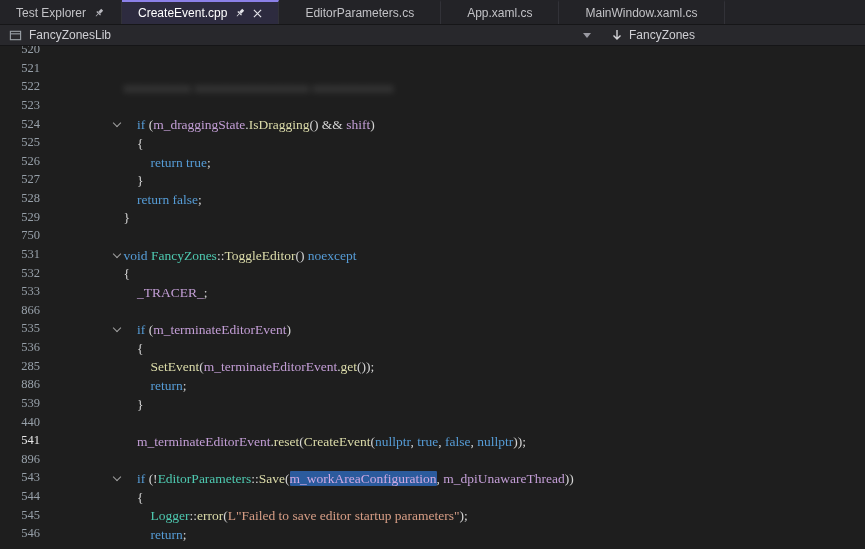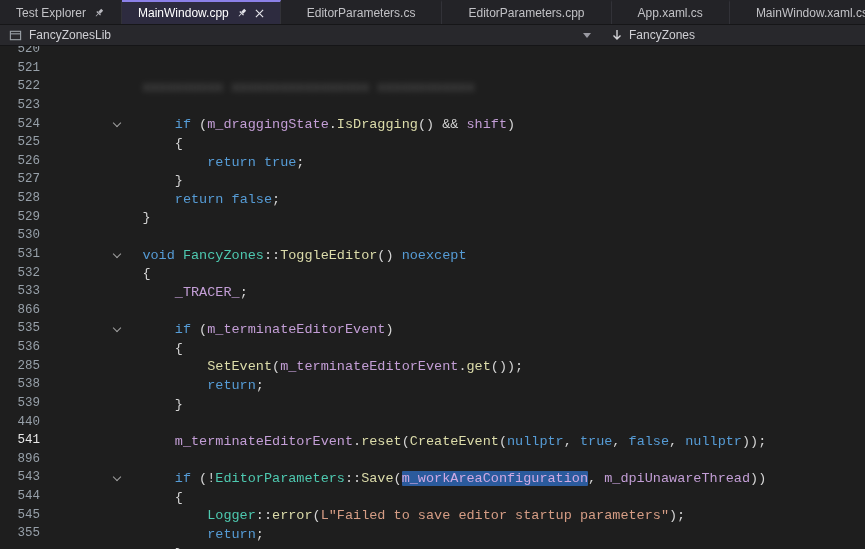--- a/index.html
+++ b/index.html
@@ -46,21 +46,21 @@
   .nav-dd { display: flex; align-items: center; gap: 7px; height: 100%; cursor: default; }
   .nav-project { width: 600px; padding: 0 9px; }
   .nav-project .dd-chevron { margin-left: auto; color: #9a9aa2; }
   .nav-scope { padding: 0 12px; }
   .nav-dd .icon { display: inline-flex; align-items: center; }
   .nav-dd .icon svg { display: block; }
 
   
   .editor {
     flex: 1; overflow: hidden; position: relative;
-    font-family: Liberation Mono, monospace;
+    font-family: Liberation Serif, serif;
     font-size: 13.5px;
     background: #1e1e1e;
   }
   .code-scroll { margin-top: -6px; }
   .code-line {
     display: flex; height: 18.63px; line-height: 18.63px;
     white-space: pre;
   }
   .ln {
     flex: 0 0 40px; text-align: right;
@@ -96,41 +96,38 @@
         <svg width="12" height="12" viewBox="0 0 16 16">
             <g transform="rotate(45 8 8)" fill="currentColor">
               <rect x="6.2" y="2" width="3.6" height="5.5"></rect>
               <rect x="4.5" y="7.8" width="7" height="1.6"></rect>
               <rect x="7.6" y="9.4" width="0.9" height="4.6"></rect>
             </g>
           </svg>
       </span>
     </div>
     <div class="tab active" style="border-top-color: rgb(139, 128, 232);">
-      <span>MainWindow.cpp</span>
+      <span>CreateEvent.cpp</span>
       <span class="icon">
         <svg width="12" height="12" viewBox="0 0 16 16">
             <g transform="rotate(45 8 8)" fill="currentColor">
               <rect x="6.2" y="2" width="3.6" height="5.5"></rect>
               <rect x="4.5" y="7.8" width="7" height="1.6"></rect>
               <rect x="7.6" y="9.4" width="0.9" height="4.6"></rect>
             </g>
           </svg>
       </span>
       <span class="icon">
         <svg width="9" height="9" viewBox="0 0 10 10">
             <path d="M1 1 L9 9 M9 1 L1 9" stroke="currentColor" stroke-width="1.3" fill="none"></path>
           </svg>
       </span>
     </div>
     <div class="tab doc">
       <span>EditorParameters.cs</span>
-    </div>
-    <div class="tab doc">
-      <span>EditorParameters.cpp</span>
     </div>
     <div class="tab doc">
       <span>App.xaml.cs</span>
     </div>
     <div class="tab doc">
       <span>MainWindow.xaml.cs</span>
     </div>
   </div>
 
   <div class="navbar">
@@ -163,33 +160,33 @@
         <div class="code-line"><span class="ln">520</span><span class="code-text"><span class="guide guide0" style="left: 0ch;"></span><span class="tok-p" style="color: rgb(212, 212, 212);">    </span><span class="tok-blur blurred" style="color: rgb(138, 138, 138);">xxxxxxxxxx xxxxxxxxxxxxxxxxx xxxxxxxxxxxx</span></span></div>
         <div class="code-line"><span class="ln">521</span><span class="code-text"><span class="guide guide0" style="left: 0ch;"></span><span class="guide" style="left: 4ch;"></span></span></div>
         <div class="code-line"><span class="ln">522</span><span class="code-text"><span class="guide guide0" style="left: 0ch;"></span><span class="guide" style="left: 4ch;"></span><span class="fold"></span><span class="tok-p" style="color: rgb(212, 212, 212);">        </span><span class="tok-k" style="color: rgb(86, 156, 214);">if</span><span class="tok-p" style="color: rgb(212, 212, 212);"> (</span><span class="tok-v" style="color: rgb(195, 158, 214);">m_draggingState</span><span class="tok-p" style="color: rgb(212, 212, 212);">.</span><span class="tok-f" style="color: rgb(220, 220, 170);">IsDragging</span><span class="tok-p" style="color: rgb(212, 212, 212);">() &amp;&amp; </span><span class="tok-v" style="color: rgb(195, 158, 214);">shift</span><span class="tok-p" style="color: rgb(212, 212, 212);">)</span></span></div>
         <div class="code-line"><span class="ln">523</span><span class="code-text"><span class="guide guide0" style="left: 0ch;"></span><span class="guide" style="left: 4ch;"></span><span class="tok-p" style="color: rgb(212, 212, 212);">        {</span></span></div>
         <div class="code-line"><span class="ln">524</span><span class="code-text"><span class="guide guide0" style="left: 0ch;"></span><span class="guide" style="left: 4ch;"></span><span class="guide" style="left: 8ch;"></span><span class="tok-p" style="color: rgb(212, 212, 212);">            </span><span class="tok-k" style="color: rgb(86, 156, 214);">return</span><span class="tok-p" style="color: rgb(212, 212, 212);"> </span><span class="tok-k" style="color: rgb(86, 156, 214);">true</span><span class="tok-p" style="color: rgb(212, 212, 212);">;</span></span></div>
         <div class="code-line"><span class="ln">525</span><span class="code-text"><span class="guide guide0" style="left: 0ch;"></span><span class="guide" style="left: 4ch;"></span><span class="tok-p" style="color: rgb(212, 212, 212);">        }</span></span></div>
         <div class="code-line"><span class="ln">526</span><span class="code-text"><span class="guide guide0" style="left: 0ch;"></span><span class="guide" style="left: 4ch;"></span><span class="tok-p" style="color: rgb(212, 212, 212);">        </span><span class="tok-k" style="color: rgb(86, 156, 214);">return</span><span class="tok-p" style="color: rgb(212, 212, 212);"> </span><span class="tok-k" style="color: rgb(86, 156, 214);">false</span><span class="tok-p" style="color: rgb(212, 212, 212);">;</span></span></div>
         <div class="code-line"><span class="ln">527</span><span class="code-text"><span class="guide guide0" style="left: 0ch;"></span><span class="tok-p" style="color: rgb(212, 212, 212);">    }</span></span></div>
         <div class="code-line"><span class="ln">528</span><span class="code-text"><span class="guide guide0" style="left: 0ch;"></span></span></div>
         <div class="code-line"><span class="ln">529</span><span class="code-text"><span class="guide guide0" style="left: 0ch;"></span><span class="fold"></span><span class="tok-p" style="color: rgb(212, 212, 212);">    </span><span class="tok-k" style="color: rgb(86, 156, 214);">void</span><span class="tok-p" style="color: rgb(212, 212, 212);"> </span><span class="tok-t" style="color: rgb(78, 201, 176);">FancyZones</span><span class="tok-p" style="color: rgb(212, 212, 212);">::</span><span class="tok-f" style="color: rgb(220, 220, 170);">ToggleEditor</span><span class="tok-p" style="color: rgb(212, 212, 212);">() </span><span class="tok-k" style="color: rgb(86, 156, 214);">noexcept</span></span></div>
-        <div class="code-line"><span class="ln">530</span><span class="code-text"><span class="guide guide0" style="left: 0ch;"></span><span class="tok-p" style="color: rgb(212, 212, 212);">    {</span></span></div>
+        <div class="code-line"><span class="ln">750</span><span class="code-text"><span class="guide guide0" style="left: 0ch;"></span><span class="tok-p" style="color: rgb(212, 212, 212);">    {</span></span></div>
         <div class="code-line"><span class="ln">531</span><span class="code-text"><span class="guide guide0" style="left: 0ch;"></span><span class="guide" style="left: 4ch;"></span><span class="tok-p" style="color: rgb(212, 212, 212);">        </span><span class="tok-v" style="color: rgb(195, 158, 214);">_TRACER_</span><span class="tok-p" style="color: rgb(212, 212, 212);">;</span></span></div>
         <div class="code-line"><span class="ln">532</span><span class="code-text"><span class="guide guide0" style="left: 0ch;"></span><span class="guide" style="left: 4ch;"></span></span></div>
         <div class="code-line"><span class="ln">533</span><span class="code-text"><span class="guide guide0" style="left: 0ch;"></span><span class="guide" style="left: 4ch;"></span><span class="fold"></span><span class="tok-p" style="color: rgb(212, 212, 212);">        </span><span class="tok-k" style="color: rgb(86, 156, 214);">if</span><span class="tok-p" style="color: rgb(212, 212, 212);"> (</span><span class="tok-v" style="color: rgb(195, 158, 214);">m_terminateEditorEvent</span><span class="tok-p" style="color: rgb(212, 212, 212);">)</span></span></div>
         <div class="code-line"><span class="ln">866</span><span class="code-text"><span class="guide guide0" style="left: 0ch;"></span><span class="guide" style="left: 4ch;"></span><span class="tok-p" style="color: rgb(212, 212, 212);">        {</span></span></div>
         <div class="code-line"><span class="ln">535</span><span class="code-text"><span class="guide guide0" style="left: 0ch;"></span><span class="guide" style="left: 4ch;"></span><span class="guide" style="left: 8ch;"></span><span class="tok-p" style="color: rgb(212, 212, 212);">            </span><span class="tok-f" style="color: rgb(220, 220, 170);">SetEvent</span><span class="tok-p" style="color: rgb(212, 212, 212);">(</span><span class="tok-v" style="color: rgb(195, 158, 214);">m_terminateEditorEvent</span><span class="tok-p" style="color: rgb(212, 212, 212);">.</span><span class="tok-f" style="color: rgb(220, 220, 170);">get</span><span class="tok-p" style="color: rgb(212, 212, 212);">());</span></span></div>
         <div class="code-line"><span class="ln">536</span><span class="code-text"><span class="guide guide0" style="left: 0ch;"></span><span class="guide" style="left: 4ch;"></span><span class="guide" style="left: 8ch;"></span><span class="tok-p" style="color: rgb(212, 212, 212);">            </span><span class="tok-k" style="color: rgb(86, 156, 214);">return</span><span class="tok-p" style="color: rgb(212, 212, 212);">;</span></span></div>
         <div class="code-line"><span class="ln">285</span><span class="code-text"><span class="guide guide0" style="left: 0ch;"></span><span class="guide" style="left: 4ch;"></span><span class="tok-p" style="color: rgb(212, 212, 212);">        }</span></span></div>
-        <div class="code-line"><span class="ln">538</span><span class="code-text"><span class="guide guide0" style="left: 0ch;"></span><span class="guide" style="left: 4ch;"></span></span></div>
+        <div class="code-line"><span class="ln">886</span><span class="code-text"><span class="guide guide0" style="left: 0ch;"></span><span class="guide" style="left: 4ch;"></span></span></div>
         <div class="code-line"><span class="ln">539</span><span class="code-text"><span class="guide guide0" style="left: 0ch;"></span><span class="guide" style="left: 4ch;"></span><span class="tok-p" style="color: rgb(212, 212, 212);">        </span><span class="tok-v" style="color: rgb(195, 158, 214);">m_terminateEditorEvent</span><span class="tok-p" style="color: rgb(212, 212, 212);">.</span><span class="tok-f" style="color: rgb(220, 220, 170);">reset</span><span class="tok-p" style="color: rgb(212, 212, 212);">(</span><span class="tok-f" style="color: rgb(220, 220, 170);">CreateEvent</span><span class="tok-p" style="color: rgb(212, 212, 212);">(</span><span class="tok-k" style="color: rgb(86, 156, 214);">nullptr</span><span class="tok-p" style="color: rgb(212, 212, 212);">, </span><span class="tok-k" style="color: rgb(86, 156, 214);">true</span><span class="tok-p" style="color: rgb(212, 212, 212);">, </span><span class="tok-k" style="color: rgb(86, 156, 214);">false</span><span class="tok-p" style="color: rgb(212, 212, 212);">, </span><span class="tok-k" style="color: rgb(86, 156, 214);">nullptr</span><span class="tok-p" style="color: rgb(212, 212, 212);">));</span></span></div>
         <div class="code-line"><span class="ln">440</span><span class="code-text"><span class="guide guide0" style="left: 0ch;"></span><span class="guide" style="left: 4ch;"></span></span></div>
         <div class="code-line"><span class="ln ln-active">541</span><span class="code-text"><span class="guide guide0" style="left: 0ch;"></span><span class="guide" style="left: 4ch;"></span><span class="fold"></span><span class="tok-p" style="color: rgb(212, 212, 212);">        </span><span class="tok-k" style="color: rgb(86, 156, 214);">if</span><span class="tok-p" style="color: rgb(212, 212, 212);"> (!</span><span class="tok-t" style="color: rgb(78, 201, 176);">EditorParameters</span><span class="tok-p" style="color: rgb(212, 212, 212);">::</span><span class="tok-f" style="color: rgb(220, 220, 170);">Save</span><span class="tok-p" style="color: rgb(212, 212, 212);">(</span><span class="tok-sel" style="color: rgb(207, 169, 226); background: rgb(43, 91, 157);">m_workAreaConfiguration</span><span class="tok-p" style="color: rgb(212, 212, 212);">, </span><span class="tok-v" style="color: rgb(195, 158, 214);">m_dpiUnawareThread</span><span class="tok-p" style="color: rgb(212, 212, 212);">))</span></span></div>
         <div class="code-line"><span class="ln">896</span><span class="code-text"><span class="guide guide0" style="left: 0ch;"></span><span class="guide" style="left: 4ch;"></span><span class="tok-p" style="color: rgb(212, 212, 212);">        {</span></span></div>
         <div class="code-line"><span class="ln">543</span><span class="code-text"><span class="guide guide0" style="left: 0ch;"></span><span class="guide" style="left: 4ch;"></span><span class="guide" style="left: 8ch;"></span><span class="tok-p" style="color: rgb(212, 212, 212);">            </span><span class="tok-t" style="color: rgb(78, 201, 176);">Logger</span><span class="tok-p" style="color: rgb(212, 212, 212);">::</span><span class="tok-f" style="color: rgb(220, 220, 170);">error</span><span class="tok-p" style="color: rgb(212, 212, 212);">(</span><span class="tok-s" style="color: rgb(214, 157, 133);">L"Failed to save editor startup parameters"</span><span class="tok-p" style="color: rgb(212, 212, 212);">);</span></span></div>
         <div class="code-line"><span class="ln">544</span><span class="code-text"><span class="guide guide0" style="left: 0ch;"></span><span class="guide" style="left: 4ch;"></span><span class="guide" style="left: 8ch;"></span><span class="tok-p" style="color: rgb(212, 212, 212);">            </span><span class="tok-k" style="color: rgb(86, 156, 214);">return</span><span class="tok-p" style="color: rgb(212, 212, 212);">;</span></span></div>
         <div class="code-line"><span class="ln">545</span><span class="code-text"><span class="guide guide0" style="left: 0ch;"></span><span class="guide" style="left: 4ch;"></span><span class="tok-p" style="color: rgb(212, 212, 212);">        }</span></span></div>
-        <div class="code-line"><span class="ln">355</span><span class="code-text"><span class="guide guide0" style="left: 0ch;"></span><span class="guide" style="left: 4ch;"></span></span></div>
+        <div class="code-line"><span class="ln">546</span><span class="code-text"><span class="guide guide0" style="left: 0ch;"></span><span class="guide" style="left: 4ch;"></span></span></div>
       </div>
   </div>
 
 </div>
 
 </body></html>

